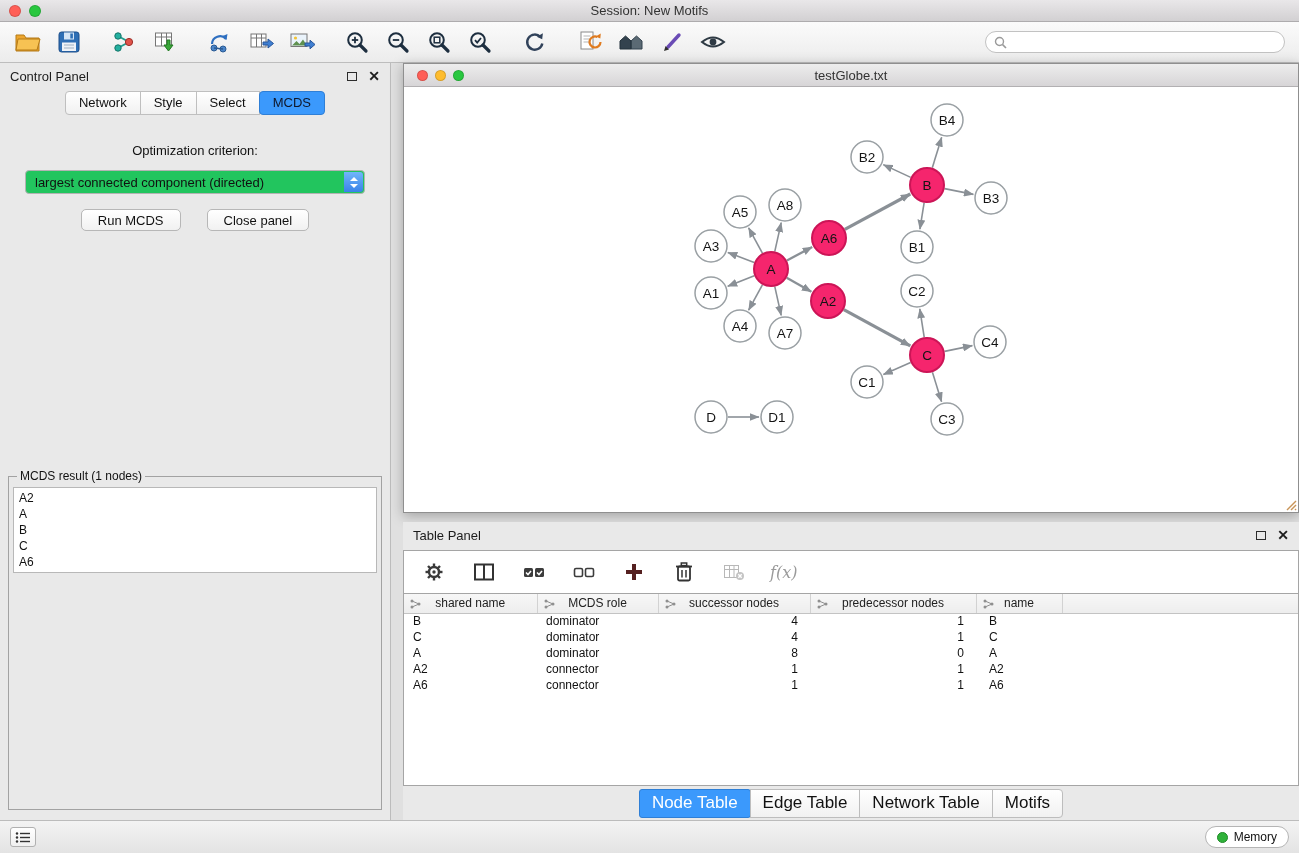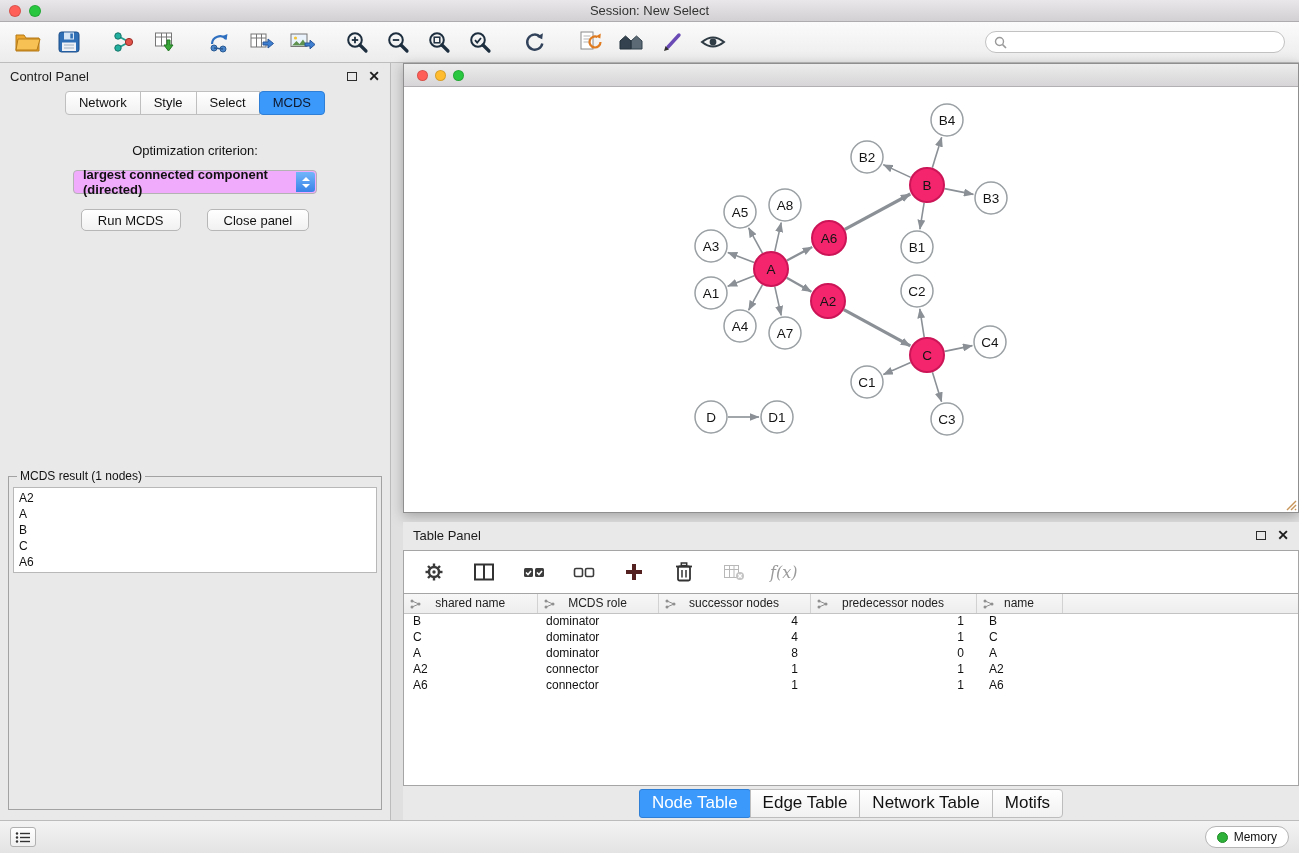--- a/index.html
+++ b/index.html
@@ -30,21 +30,21 @@
   .panel-controls { margin-left:auto; display:flex; align-items:center; gap:11px; }
   .float-icon { width:10px; height:9px; border:1.5px solid #2c2c2c; display:inline-block; }
   .close-x { font-size:14px; font-weight:bold; color:#1c1c1c; line-height:10px; }
   .cp-tabs { display:flex; justify-content:center; padding:2px 0 8px; flex:none; }
   .cp-tab { font-size:13px; padding:3px 13px 4px; background:linear-gradient(#ffffff,#f1f1f1); border:1px solid #bfbfbf; margin-left:-1px; color:#111; cursor:default; }
   .cp-tab:first-child { border-radius:4px 0 0 4px; margin-left:0; }
   .cp-tab:last-child { border-radius:0 4px 4px 0; }
   .cp-tab.active { background:#3b99fc; border-color:#2f7fd6; color:#0f172a; border-radius:4px; }
   .cp-content { flex:1; display:flex; flex-direction:column; align-items:center; width:100%; min-height:0; }
   .opt-label { margin-top:20px; font-size:13px; color:#111; }
-  .dropdown { margin-top:12px; width:244px; height:24px; background:#f0abfc; border:1px solid #b3b3b3; border-radius:4px; position:relative; display:flex; align-items:center; padding:0 24px 0 9px; font-size:13px; color:#111;font-weight:bold; }
+  .dropdown { margin-top:12px; width:340px; height:24px; background:#22c55e; border:1px solid #b3b3b3; border-radius:4px; position:relative; display:flex; align-items:center; padding:0 24px 0 9px; font-size:13px; color:#111; }
   .dd-stepper { position:absolute; right:1px; top:1px; bottom:1px; width:19px; border-radius:0 3px 3px 0; background:linear-gradient(#71b6fa,#3a82e8); display:flex; flex-direction:column; align-items:center; justify-content:center; }
   .dd-stepper i { display:block; width:0; height:0; border-left:4px solid transparent; border-right:4px solid transparent; }
   .dd-stepper .up { border-bottom:4.5px solid #fff; margin-bottom:3px; }
   .dd-stepper .down { border-top:4.5px solid #fff; }
   .cp-buttons { margin-top:15px; display:flex; gap:26px;align-items:flex-end; }
   .cp-btn { height:22px; padding:0 16px; font-size:13px; font-family:inherit; background:linear-gradient(#ffffff,#f1f1f1); border:1px solid #b7b7b7; border-radius:5px; color:#111; cursor:default; }
   .result-fieldset { margin:auto 8px 10px; width:calc(100% - 16px); height:341px; border:1px solid #a2a2a2; padding:4px; display:flex; flex-direction:column; flex:none; }
   .result-fieldset legend { font-size:12px; padding:0 3px; margin-left:4px; color:#111; }
   .result-list { flex:1; background:#fff; border:1px solid #b8b8b8; font-size:12px; padding:2px 5px; overflow:auto; }
   .result-item { line-height:16px; color:#111; }
@@ -89,21 +89,21 @@
 </head>
 <body>
 
 <div class="app">
 
   <div class="titlebar">
     <div class="traffic">
       <span class="light red"></span>
       <span class="light green"></span>
     </div>
-    <div class="title-text">Session: New Select</div>
+    <div class="title-text">Session: New Motifs</div>
   </div>
 
   <div class="toolbar">
     <div class="tb-group">
       <span class="tb-btn">
         <svg width="26" height="22" viewBox="0 0 26 22">
             <path d="M1 4 h8 l2 3 h13 v13 h-23 z" fill="#eda62e" stroke="#b57a17"></path>
             <path d="M3 8 h22 l-3 11 h-21 z" fill="#f7c253" stroke="#b57a17"></path>
           </svg>
       </span>
@@ -296,20 +296,21 @@
 
     <div class="right-area">
 
       <div class="network-window">
         <div class="nw-titlebar">
           <div class="traffic">
             <span class="light red"></span>
             <span class="light yellow"></span>
             <span class="light green"></span>
           </div>
+          <div class="nw-title">testGlobe.txt</div>
         </div>
         <div class="nw-canvas">
           <svg id="graph-svg" class="graph" viewBox="0 0 894 425" preserveAspectRatio="none">
               <defs>
                 <marker id="arrow" markerWidth="10" markerHeight="8" refX="9.5" refY="4" orient="auto" markerUnits="userSpaceOnUse">
                   <path d="M0,0 L10,4 L0,8 Z" fill="#8a9096"></path>
                 </marker>
               </defs>
               <line x1="358.4" y1="166.2" x2="344.6" y2="140.8" stroke="#8a9096" stroke-width="1.6" marker-end="url(#arrow)"></line>
               <line x1="370.8" y1="164.4" x2="377.2" y2="135.6" stroke="#8a9096" stroke-width="1.6" marker-end="url(#arrow)"></line>

